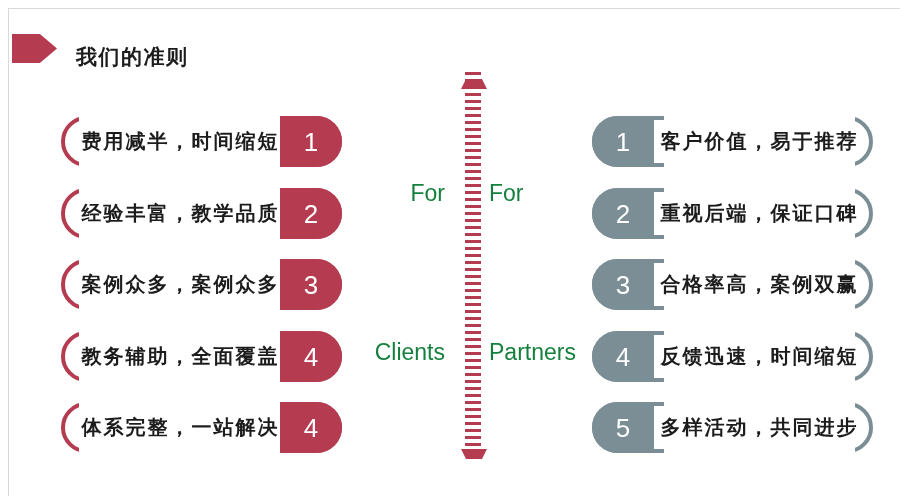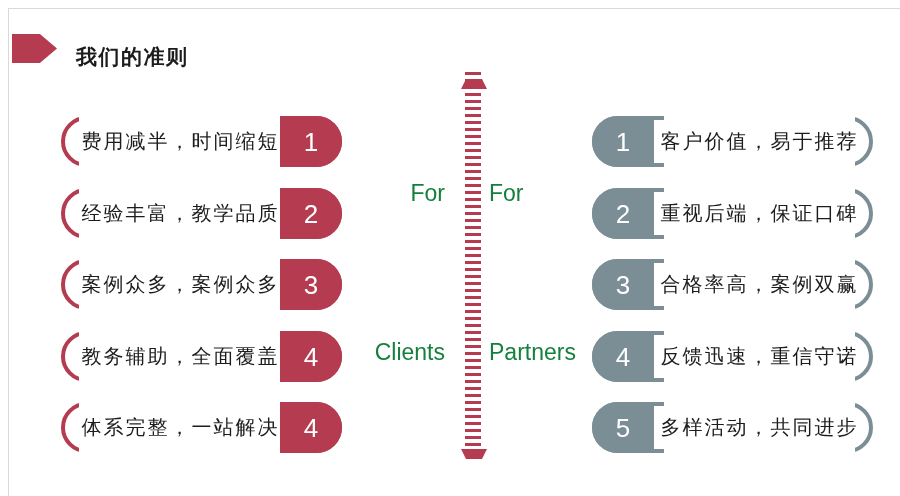--- a/index.html
+++ b/index.html
@@ -53,21 +53,21 @@
   .pill.right .cap{left:-4px;background:var(--slate);border-radius:27px 0 0 27px;}
 
   .whitebox{
     position:absolute;top:-6px;bottom:-6px;background:#fff;z-index:2;
     display:flex;align-items:center;justify-content:center;
   }
   .pill.left  .whitebox{left:14px;right:56px;}
   .pill.right .whitebox{left:68px;right:14px;}
 
   .pill-text{
-    font-size:20px;font-weight:400;color:var(--text);
+    font-size:20px;font-weight:700;color:var(--text);
     letter-spacing:2px;white-space:nowrap;
   }
 
   
   .axis-line{
     position:absolute;left:456px;top:63px;width:3px;height:377px;
     background:repeating-linear-gradient(to bottom,var(--red) 0 3px,transparent 3px 7px);
   }
   .axis-arrow{position:absolute;left:452px;width:0;height:0;
     border-left:5.5px solid transparent;border-right:5.5px solid transparent;}
@@ -163,21 +163,21 @@
     </div>
     <div class="whitebox">
       <span class="pill-text">合格率高，案例双赢</span>
     </div>
   </div>
   <div class="pill right r4">
     <div class="cap">
       <span>4</span>
     </div>
     <div class="whitebox">
-      <span class="pill-text">反馈迅速，重信守诺</span>
+      <span class="pill-text">反馈迅速，时间缩短</span>
     </div>
   </div>
   <div class="pill right r5">
     <div class="cap">
       <span>5</span>
     </div>
     <div class="whitebox">
       <span class="pill-text">多样活动，共同进步</span>
     </div>
   </div>

